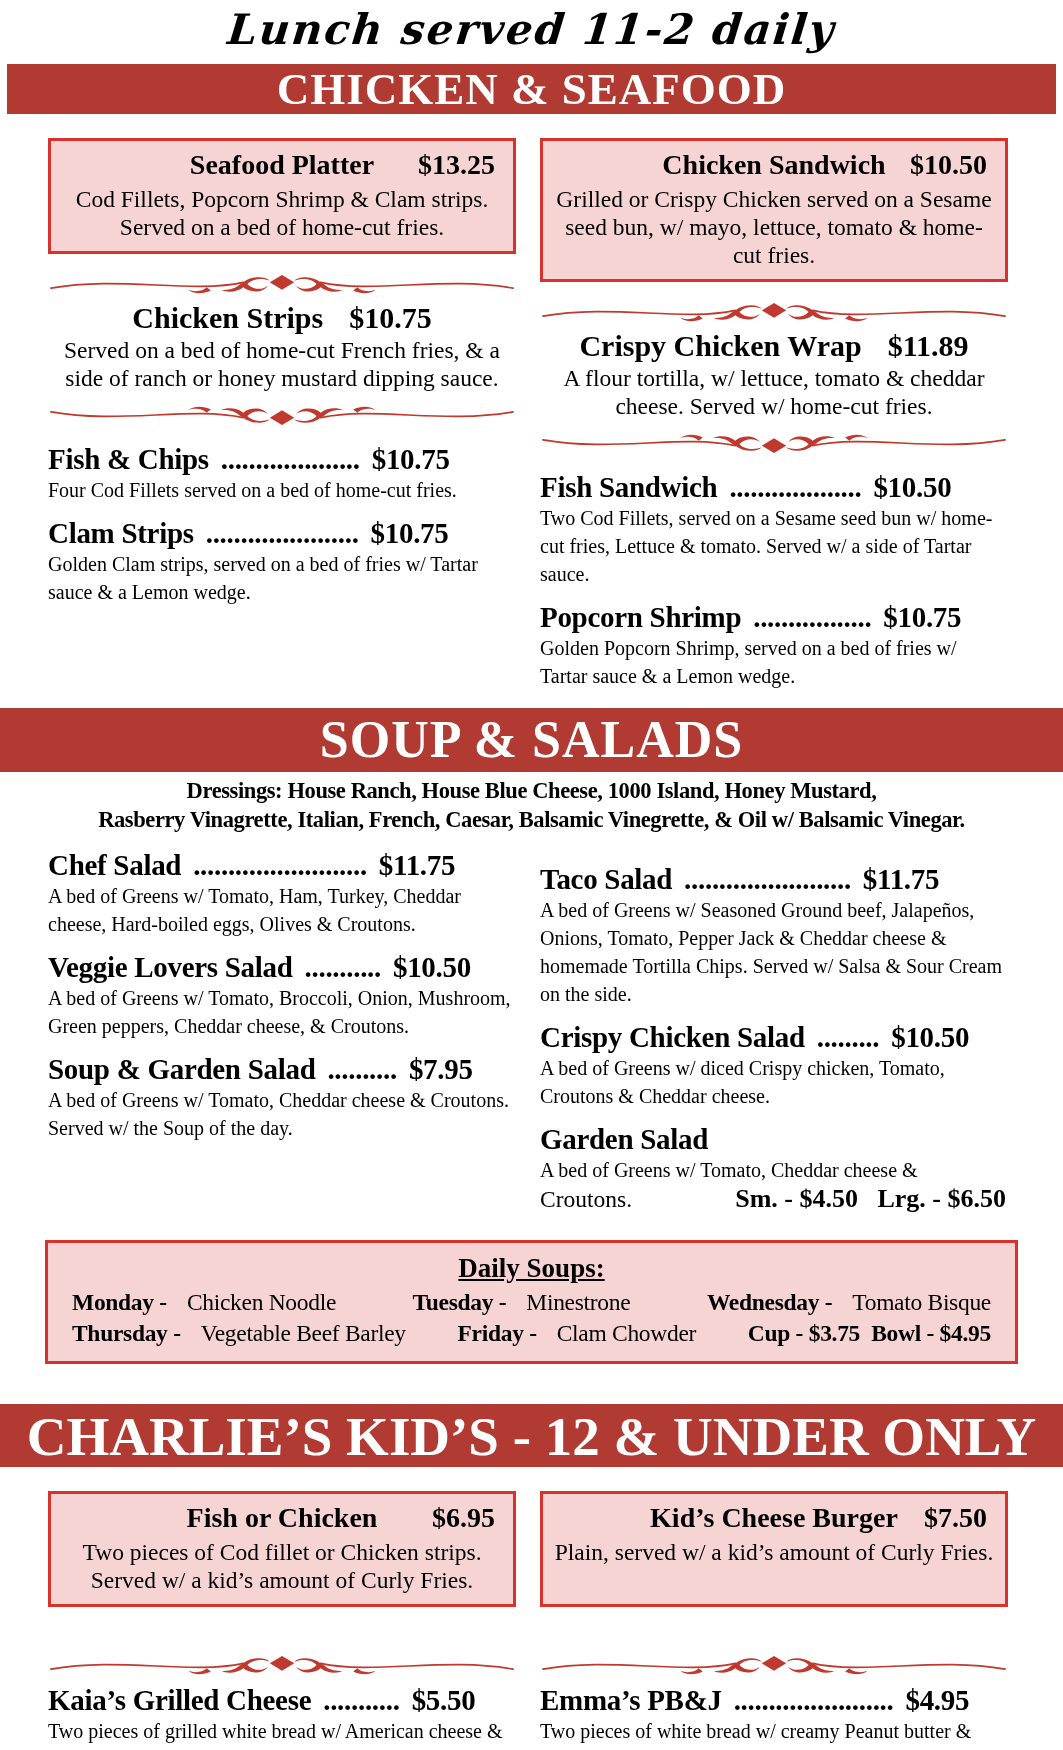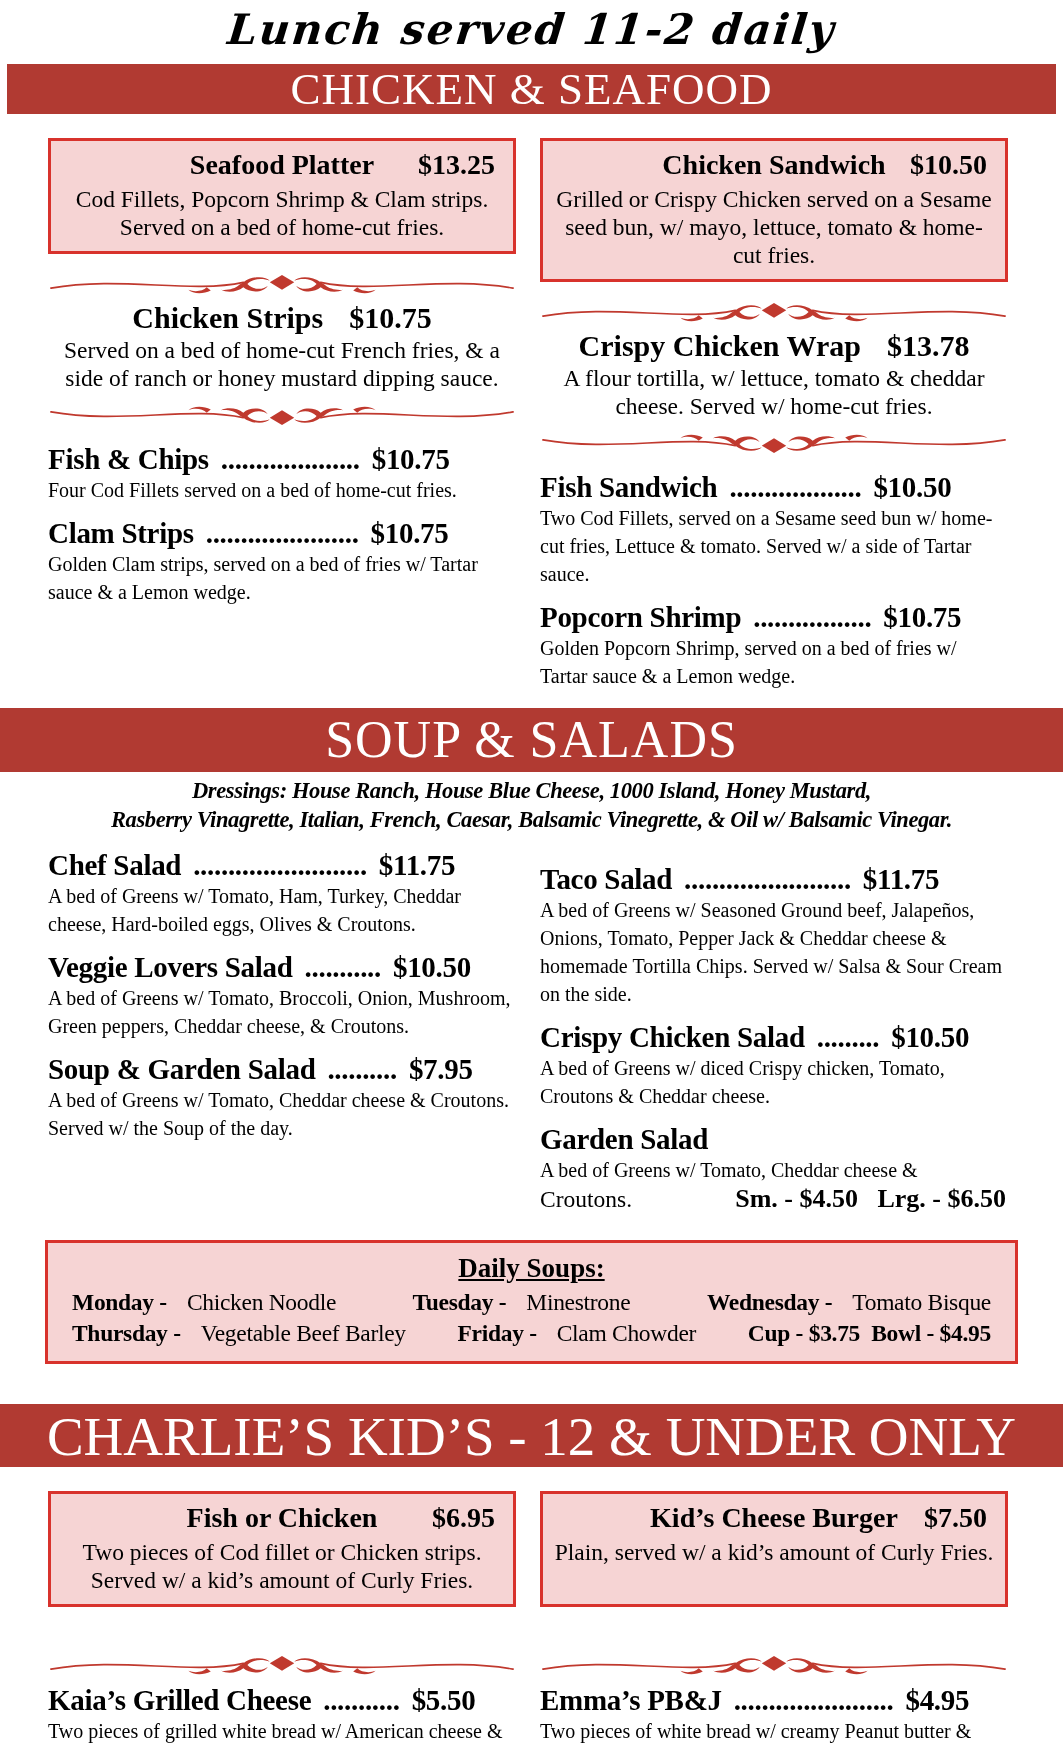--- a/index.html
+++ b/index.html
@@ -9,42 +9,42 @@
     font-family:"Liberation Serif", serif;
   }
   .script-title {
     text-align:center; font-family:"DejaVu Serif", serif;
     font-style:italic; font-weight:bold; font-size:42px;
     line-height:60px; height:64px; letter-spacing:2px;
     transform:skewX(-6deg);
   }
   .banner {
     background:#b13a32; color:#fff; text-align:center;
-    font-weight:normal; font-family:"Liberation Serif", serif;
+    font-weight:bold; font-family:"Liberation Serif", serif;
   }
   .banner-1 { margin:0 7px; font-size:45px; line-height:50px; height:50px; letter-spacing:1px; }
   .banner-2 { font-size:52px; line-height:64px; height:64px; margin-top:18px; letter-spacing:1px; }
   .banner-3 { font-size:55px; line-height:66px; height:63px; margin-top:40px; }
   .cols { display:grid; grid-template-columns:1fr 1fr; column-gap:24px; padding:0 55px 0 48px; }
   .pad-top { padding-top:24px; }
   .pink-box { background:#f6d4d4; border:3px solid #d8322c; padding:6px 10px 10px; }
   .box-title { position:relative; font-weight:bold; font-size:28px; line-height:36px; text-align:center; }
   .box-price { position:absolute; right:8px; top:0; }
   .box-desc { text-align:center; font-size:23.5px; line-height:28px; margin-top:2px; }
   .flourish { display:block; width:100%; height:28px; margin:16px 0 2px; }
   .flourish.flip { transform:scaleY(-1); margin:10px 0 4px; }
   .feature-title { text-align:center; font-weight:bold; font-size:30px; line-height:36px;
                    display:flex; justify-content:center; gap:26px; }
   .feature-desc { text-align:center; font-size:23.5px; line-height:28px; }
   .menu-item { margin-top:12px; }
   .item-title { font-weight:bold; font-size:29px; line-height:34px; white-space:nowrap; letter-spacing:-0.3px; }
   .item-title .dots { margin:0 5px; }
   .item-desc { font-size:20px; line-height:28px; }
   .dressings { text-align:center; font-weight:bold; font-size:22.5px; line-height:29px;
-               letter-spacing:-0.4px; margin-top:4px;font-style:italic; }
+               letter-spacing:-0.4px; margin-top:4px; }
   .garden-row { display:flex; justify-content:space-between; align-items:flex-end;
                 font-size:23.5px; line-height:30px; }
   .garden-sizes { font-weight:bold; font-size:26px; padding-right:2px; white-space:pre; }
   .daily-box { margin:26px 45px 0; padding:6px 24px 12px; }
   .daily-title { text-align:center; font-weight:bold; font-size:27px; line-height:38px; text-decoration:underline; }
   .daily-row { display:flex; justify-content:space-between; font-size:23.5px; line-height:31px; letter-spacing:-0.3px; }
   .daily-pair { display:inline-flex; gap:20px; }
   .daily-pair b { font-weight:bold; }
   .daily-prices { font-weight:bold; white-space:pre; }
 </style>
@@ -125,21 +125,21 @@
         </div>
         <div class="box-desc">Grilled or Crispy Chicken served on a Sesame seed bun, w/ mayo, lettuce, tomato &amp; home-cut fries.</div>
       </div>
 
       <svg class="flourish">
           <use href="#flourish"></use>
         </svg>
       <div class="feature">
         <div class="feature-title">
           <span>Crispy Chicken Wrap</span>
-          <span>$13.78</span>
+          <span>$11.89</span>
         </div>
         <div class="feature-desc">A flour tortilla, w/ lettuce, tomato &amp; cheddar cheese. Served w/ home-cut fries.</div>
       </div>
       <svg class="flourish flip">
           <use href="#flourish"></use>
         </svg>
 
       <div class="menu-item">
         <div class="item-title">
           <span>Fish Sandwich</span>

